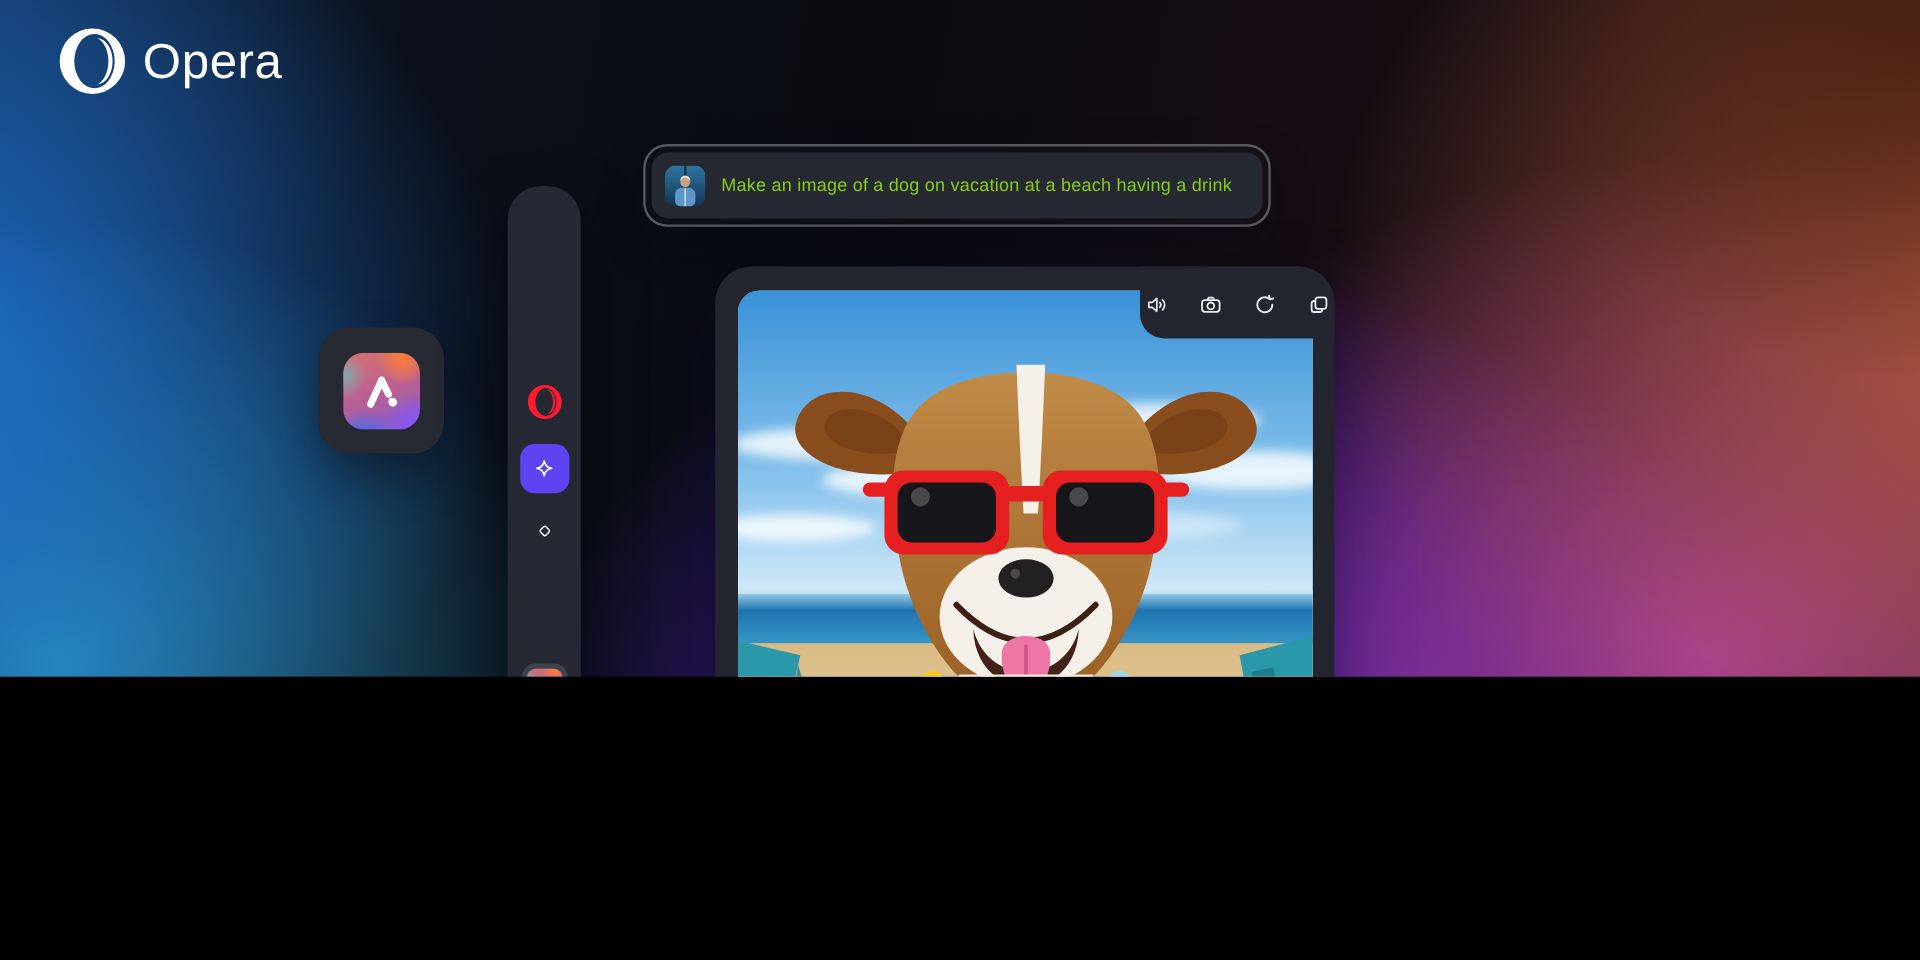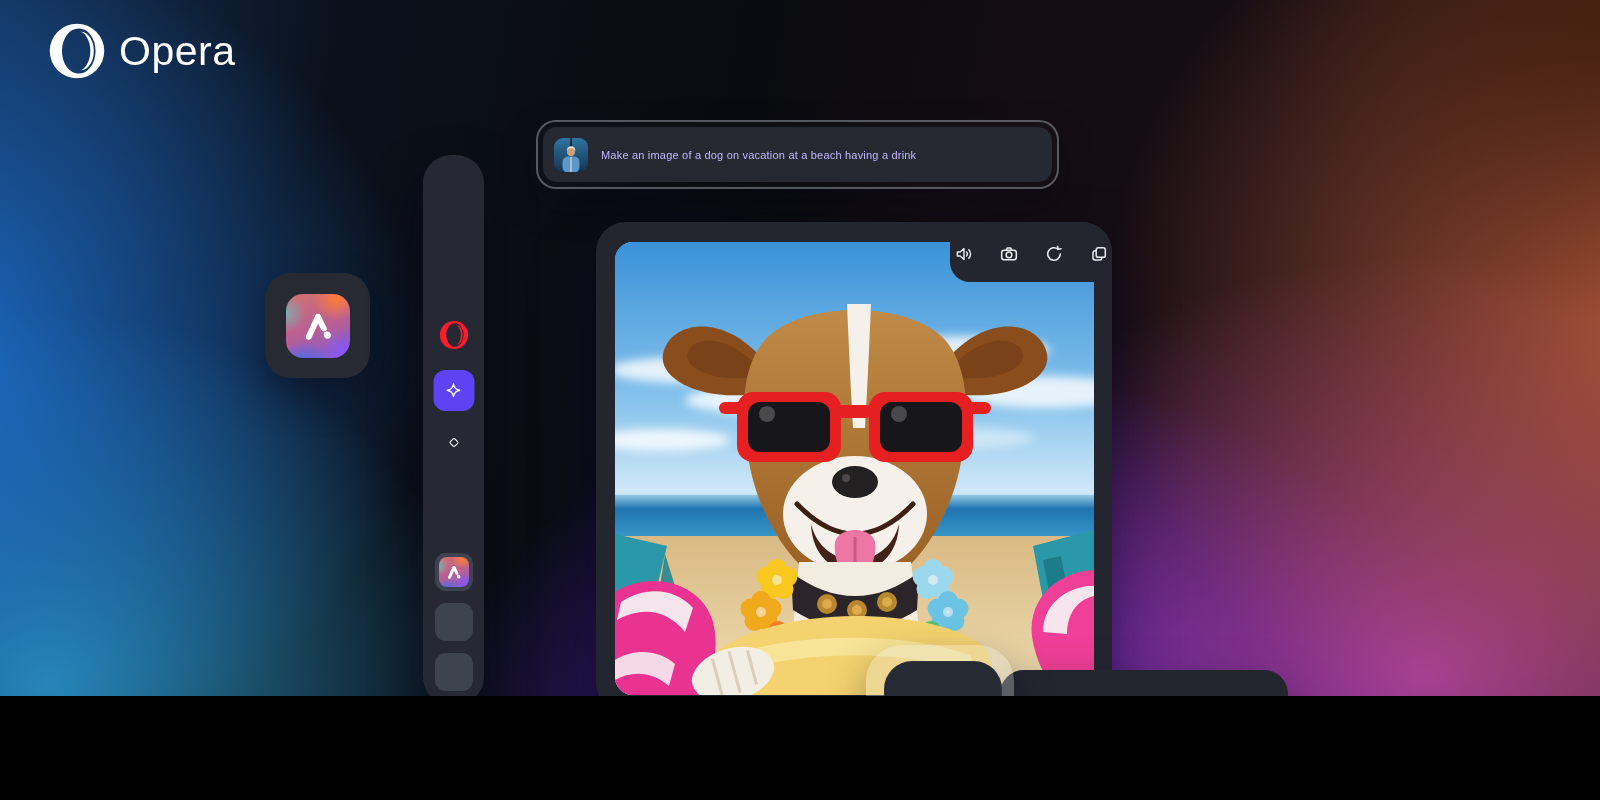--- a/index.html
+++ b/index.html
@@ -1,17 +1,17 @@
 <!DOCTYPE html>
 <html><head>
 <meta charset="utf-8">
 <style>
   html,body{margin:0;padding:0;background:#000;}
   .stage{
-    position:relative;width:1600px;height:696px;overflow:hidden;
+    position:relative;width:1600px;height:564px;overflow:hidden;
     font-family:"Liberation Sans",sans-serif;
     background:
       radial-gradient(900px 720px at -8% 52%, rgba(31,122,226,.95), rgba(31,122,226,0) 62%),
       radial-gradient(720px 620px at 3% 98%, rgba(44,152,196,.88), rgba(44,152,196,0) 60%),
       radial-gradient(520px 520px at 0% 0%, rgba(19,49,88,.92), rgba(19,49,88,0) 66%),
       radial-gradient(620px 520px at 101% 1%, rgba(66,30,13,.85), rgba(66,30,13,0) 60%),
       radial-gradient(1000px 820px at 108% 44%, rgba(199,97,62,.92), rgba(199,97,62,0) 62%),
       radial-gradient(900px 700px at 89% 97%, rgba(170,62,162,.95), rgba(170,62,162,0) 60%),
       radial-gradient(850px 640px at 60% 110%, rgba(99,38,228,.96), rgba(99,38,228,0) 62%),
       linear-gradient(100deg, #0c1524 0%, #0a0b10 45%, #150d13 62%, #190f13 100%);
@@ -47,21 +47,21 @@
   .sb-slot .mini{width:30px;height:30px;border-radius:8px;position:relative;}
   .sb-slot .mini svg{position:absolute;left:50%;top:50%;transform:translate(-50%,-50%);}
 
   
   .bubble{left:536px;top:120px;width:523px;height:69px;border-radius:20px;
     border:2px solid rgba(158,162,172,.5);box-sizing:border-box;padding:5px;
     background:rgba(26,28,36,.25);box-shadow:0 16px 34px rgba(8,8,22,.35);}
   .bubble .inner{width:100%;height:100%;border-radius:14px;background:#262932;
     display:flex;align-items:center;box-sizing:border-box;padding:0 26px 0 11px;}
   .avatar{width:34px;height:34px;border-radius:9px;overflow:hidden;flex:0 0 auto;}
-  .bubble .txt{color:#c4b5fd;font-size:11px;font-weight:500;letter-spacing:.2px;margin-left:13px;white-space:nowrap;}
+  .bubble .txt{color:#84cc16;font-size:15px;font-weight:500;letter-spacing:.2px;margin-left:13px;white-space:nowrap;}
 
   
   .card{left:596px;top:222px;width:516px;height:491px;border-radius:30px;background:#23262e;
     box-shadow:0 30px 58px rgba(12,8,44,.55);z-index:2;}
   .photo{position:absolute;left:19px;top:20px;width:479px;height:453px;border-radius:18px;overflow:hidden;background:#7ec3ef;}
   .notch{position:absolute;right:0;top:0;width:162px;height:60px;background:#23262e;
     border-bottom-left-radius:20px;border-top-right-radius:30px;
     display:flex;align-items:center;justify-content:center;gap:19px;padding-top:4px;box-sizing:border-box;}
   .mini-ic{width:26px;height:26px;display:flex;align-items:center;justify-content:center;color:#e9ebef;}
 

